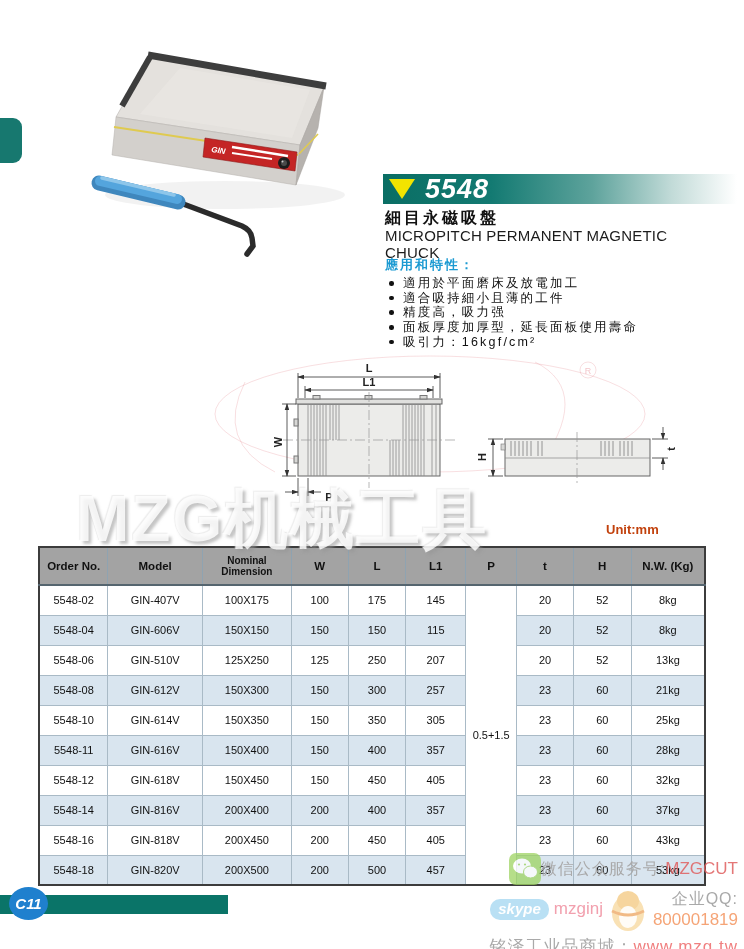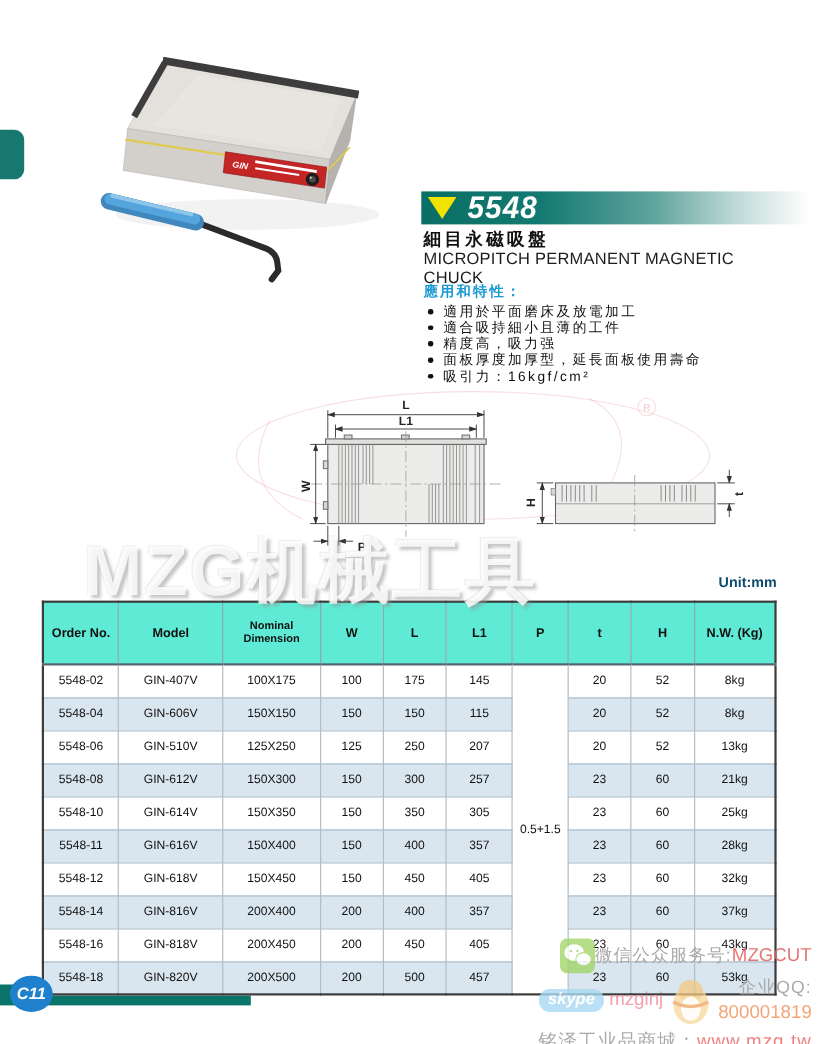--- a/index.html
+++ b/index.html
@@ -39,29 +39,29 @@
   
   .diagram-svg { position:absolute; left:205px; top:352px; width:500px; height:172px; }
   .diagram-svg text { font-family:"Liberation Sans",sans-serif; }
 
   
   .big-watermark { position:absolute; left:76px; top:476px; z-index:6; pointer-events:none;
     font-size:64px; font-weight:bold; letter-spacing:2px; white-space:nowrap;
     color:rgba(255,255,255,0.82);
     text-shadow:3px 3px 3px rgba(150,150,150,0.55), -1px -1px 1px rgba(210,210,210,0.4); }
 
-  .unit-label { position:absolute; left:606px; top:522px; width:100px; text-align:right;
-    font-size:13px; font-weight:bold; color:#0c4a6e; }
+  .unit-label { position:absolute; left:606px; top:522px; width:100px; text-align:left;
+    font-size:13px; font-weight:bold; color:#c2410c; }
 
   
   .spec-table { position:absolute; left:38px; top:546px; width:668px; border-collapse:collapse;
     font-size:11px; color:#111; background:#fff; z-index:2;
     border:2px solid #3c3c3c; }
-  .spec-table th { background:#5eead4; font-weight:bold; font-size:11.5px; height:38px;
-    border:1px solid #8fa3b1; border-bottom:2px solid #55656f; padding:16px 2px; text-align:center; }
+  .spec-table th { background:#a3a3a3; font-weight:bold; font-size:11.5px; height:38px;
+    border:1px solid #8fa3b1; border-bottom:2px solid #55656f; padding:6px 2px; text-align:center; }
   .spec-table th.small { font-size:10px; line-height:1.15; }
   .spec-table td { height:30px; text-align:center; border:1px solid #a9bac6; background:#fff; padding:0 2px; }
   .spec-table tr.alt td { background:#d9e5ef; }
   .spec-table td.pcell { background:#fff !important; font-size:11px; }
 
   
   .footer-bar { position:absolute; left:0; top:895px; width:228px; height:19px; background:#0a7468; }
   .page-badge { position:absolute; left:9px; top:887px; width:39px; height:33px;
     background:#1f80ce; border-radius:50%; z-index:3;
     display:flex; align-items:center; justify-content:center;

